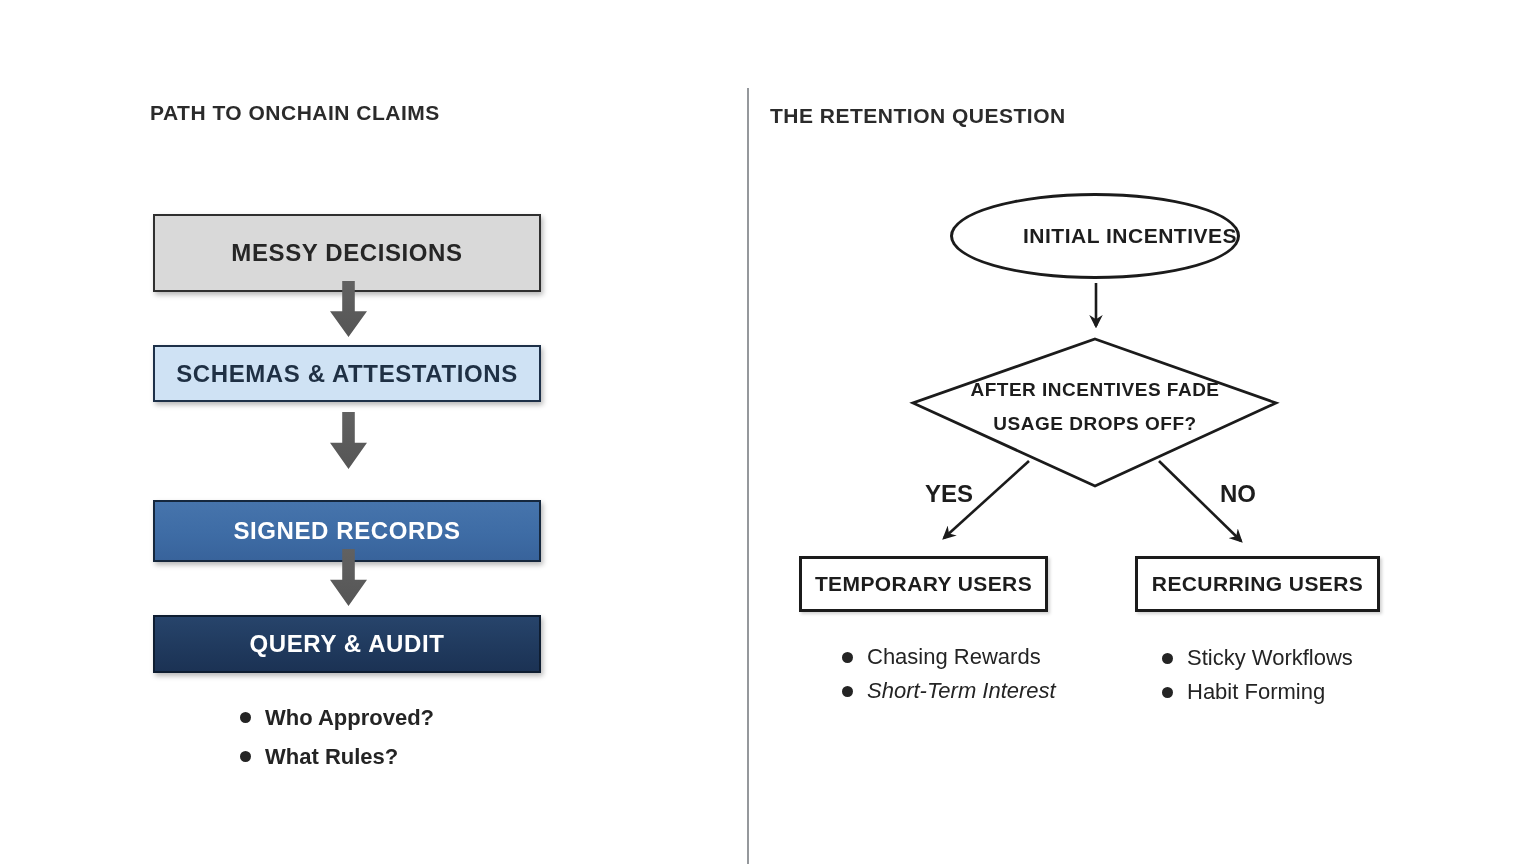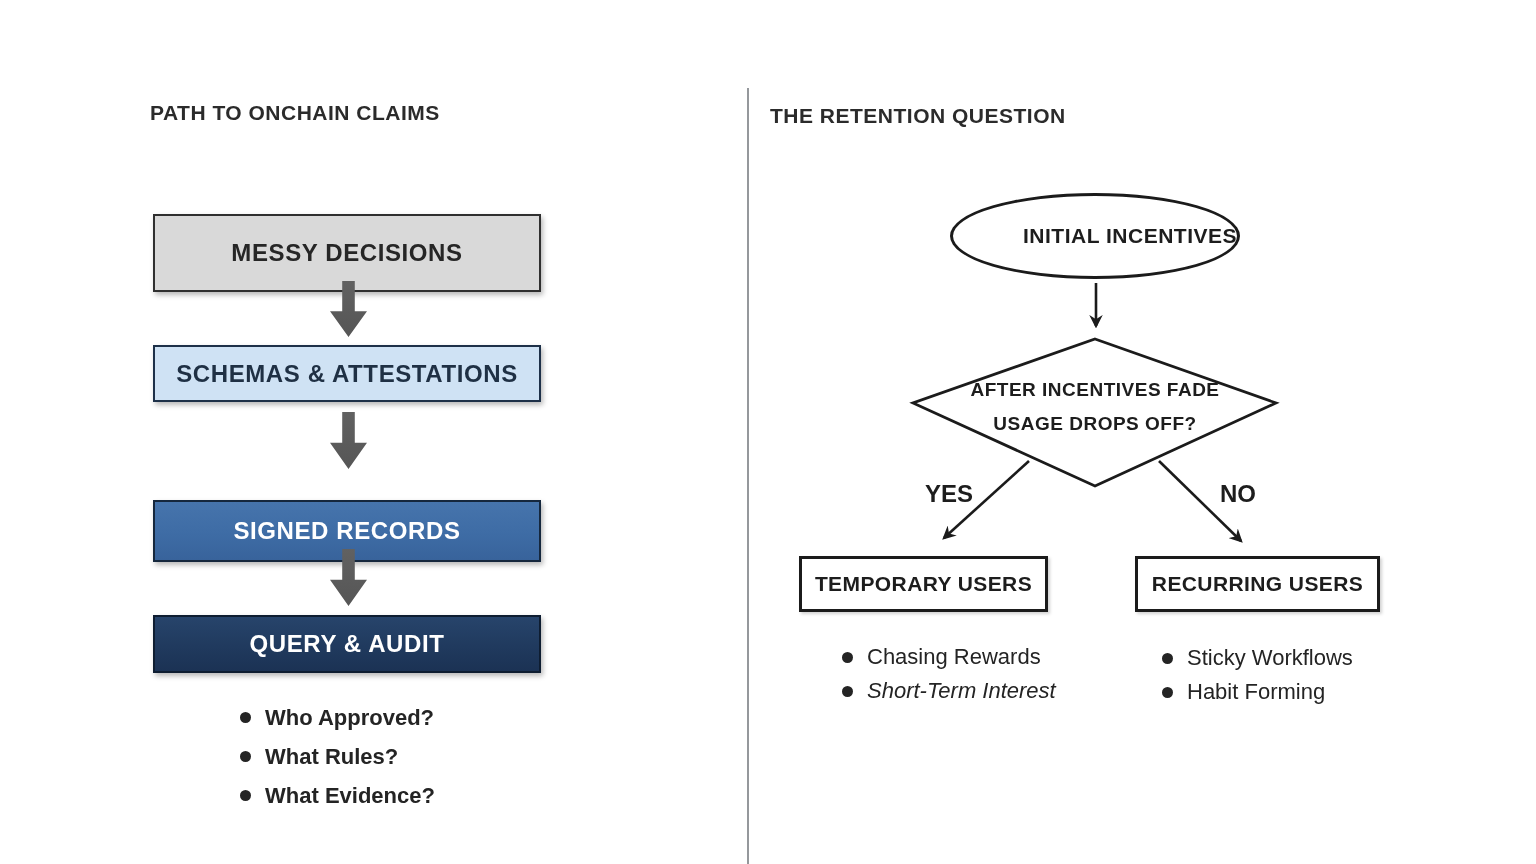--- a/index.html
+++ b/index.html
@@ -147,24 +147,20 @@
 </div>
 
 <div class="bullet-list" id="left-bullets">
   <div class="bullet-item">
     <span class="bullet-dot"></span>
     <span>Who Approved?</span>
   </div>
   <div class="bullet-item">
     <span class="bullet-dot"></span>
     <span>What Rules?</span>
-  </div>
-  <div class="bullet-item">
-    <span class="bullet-dot"></span>
-    <span>What Evidence?</span>
   </div>
 </div>
 
 <div class="panel-title" id="right-title">THE RETENTION QUESTION</div>
 
 <div class="ellipse-node">
   <span>INITIAL INCENTIVES</span>
 </div>
 
 <svg class="connector-svg" width="1536" height="864" viewBox="0 0 1536 864">

